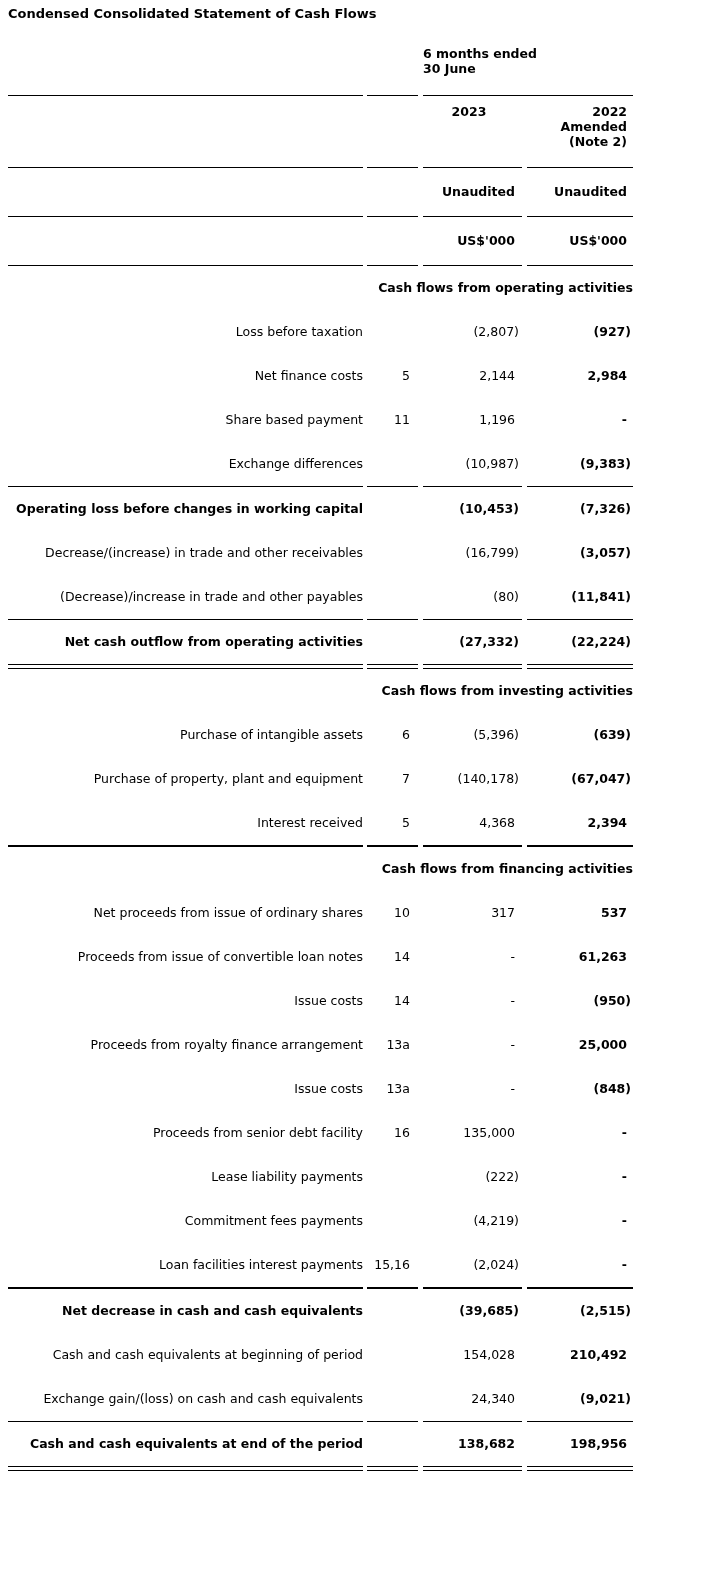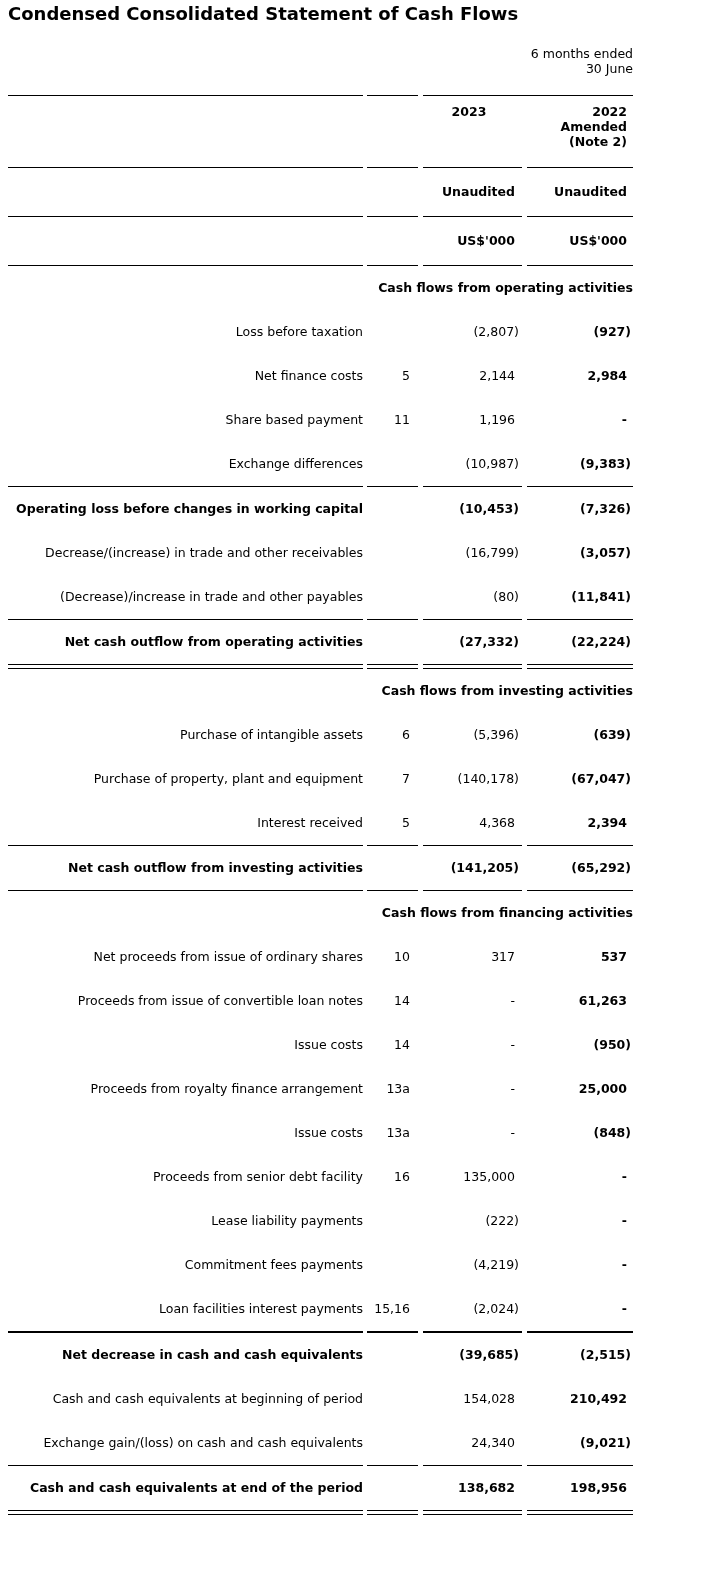--- a/index.html
+++ b/index.html
@@ -6,40 +6,40 @@
     margin: 0; padding: 0;
     width: 718px; height: 1576px;
     background: #ffffff;
     color: #000000;
     font-family: "DejaVu Sans", "Liberation Sans", sans-serif;
     font-size: 12.5px;
     overflow: hidden;
   }
   .title {
     font-weight: bold;
-    font-size: 18px;
+    font-size: 13px;
     padding: 6px 16px 0 8px;
     line-height: 16px;
   }
   table.cf {
     border-collapse: collapse;
     table-layout: fixed;
     width: 625px;
     margin: 23px 0 0 8px;
   }
   td {
     padding: 0;
     line-height: 17px;
     vertical-align: middle;
     overflow: visible;
   }
   
   td.period {
-    text-align: right;
-    font-weight: normal;
+    text-align: left;
+    font-weight: bold;
     padding: 1px 0 19px 0;
     line-height: 15px;
   }
   td.period span { display: block; }
   tr.h-years td { vertical-align: top; font-weight: bold; }
   td.hy23 { text-align: center; padding: 8px 7px 34px 0; line-height: 15px; }
   td.hy22 { text-align: right; padding: 8px 6px 18px 0; line-height: 15px; margin-top: 28px; }
   td.hy22 span { display: block; }
   tr.h-audit td, tr.h-unit td { font-weight: bold; }
   tr.h-audit td.v23, tr.h-unit td.v23 { padding-top: 15px; padding-bottom: 16px; }
@@ -293,29 +293,20 @@
   </tr>
   <tr class="rule">
     <td class="rl"></td>
         <td></td>
     <td class="rl"></td>
         <td></td>
     <td class="rl"></td>
         <td></td>
     <td class="rl"></td>
   </tr>
-  <tr class="total">
-    <td class="lbl">Net cash outflow from investing activities</td>
-        <td></td>
-    <td class="note"></td>
-        <td></td>
-    <td class="v23 neg">(141,205)</td>
-        <td></td>
-    <td class="v22 neg">(65,292)</td>
-  </tr>
   <tr class="rule">
     <td class="rl"></td>
         <td></td>
     <td class="rl"></td>
         <td></td>
     <td class="rl"></td>
         <td></td>
     <td class="rl"></td>
   </tr>
 

